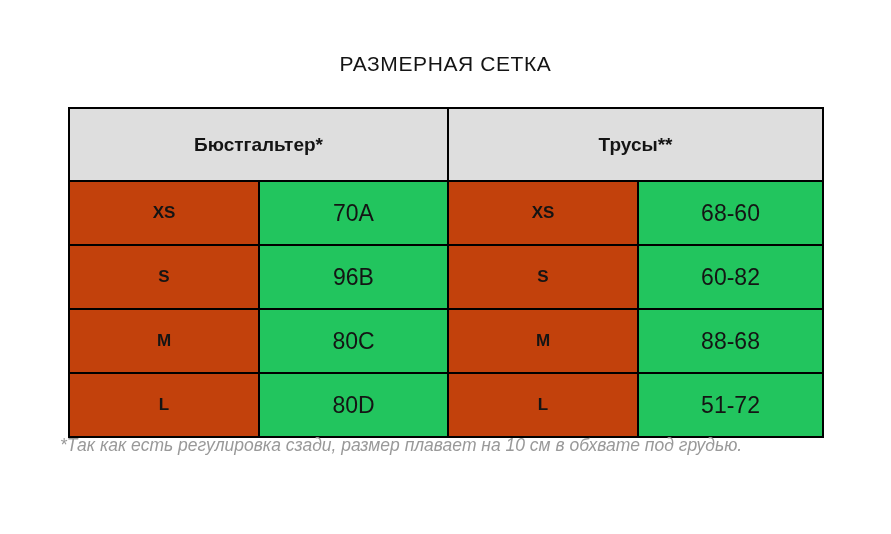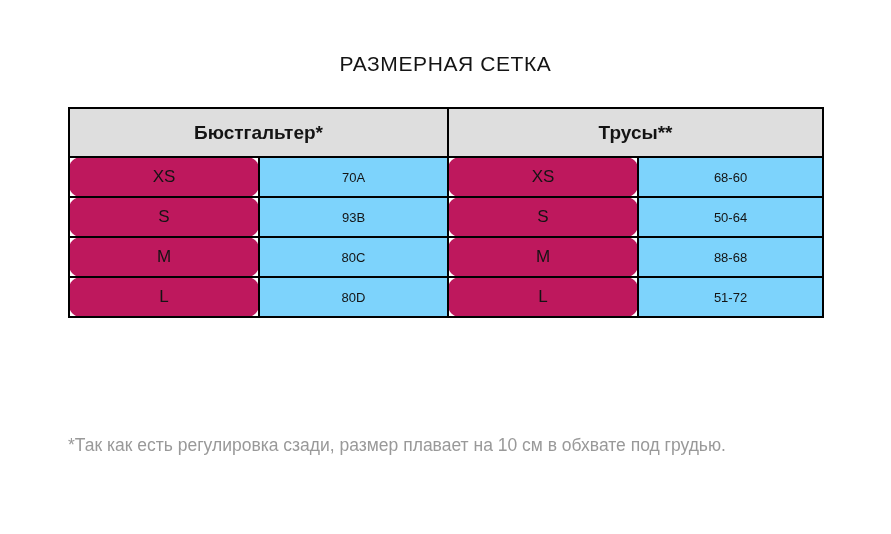--- a/index.html
+++ b/index.html
@@ -32,45 +32,45 @@
     top: 107px;
     width: 754px;
     border-collapse: collapse;
     table-layout: fixed;
   }
   table.size-grid th,
   table.size-grid td {
     border: 2px solid #000000;
     text-align: center;
     vertical-align: middle;
-    padding: 0;
+    padding: 12px;
     color: #141414;
   }
   th.section-header {
     background: #dedede;
     font-weight: 700;
     font-size: 19px;
     height: 47px;
   }
   td.size-cell {
-    background: #be185d;
-    font-weight: 400;
+    background: #c2410c;
+    font-weight: 700;
     font-size: 17px;
     height: 38px;
-    border-radius: 12px;
   }
   td.value-cell {
-    background: #7dd3fc;
+    background: #22c55e;
     font-weight: 400;
-    font-size: 13px;
+    font-size: 23px;
   }
   .footnotes {
     position: absolute;
-    left: 68px;
+    left: 60px;
     top: 430px;
+    font-style: italic;
     font-size: 17.5px;
     line-height: 30px;
     color: #999999;
   }
   .footnote-line {
     white-space: nowrap;
   }
 </style>
 </head>
 <body>
@@ -92,23 +92,23 @@
         <th class="section-header" colspan="2">Трусы**</th>
       </tr>
       <tr>
         <td class="size-cell">XS</td>
         <td class="value-cell">70A</td>
         <td class="size-cell">XS</td>
         <td class="value-cell">68-60</td>
       </tr>
       <tr>
         <td class="size-cell">S</td>
-        <td class="value-cell">93B</td>
+        <td class="value-cell">96B</td>
         <td class="size-cell">S</td>
-        <td class="value-cell">50-64</td>
+        <td class="value-cell">60-82</td>
       </tr>
       <tr>
         <td class="size-cell">M</td>
         <td class="value-cell">80C</td>
         <td class="size-cell">M</td>
         <td class="value-cell">88-68</td>
       </tr>
       <tr>
         <td class="size-cell">L</td>
         <td class="value-cell">80D</td>

